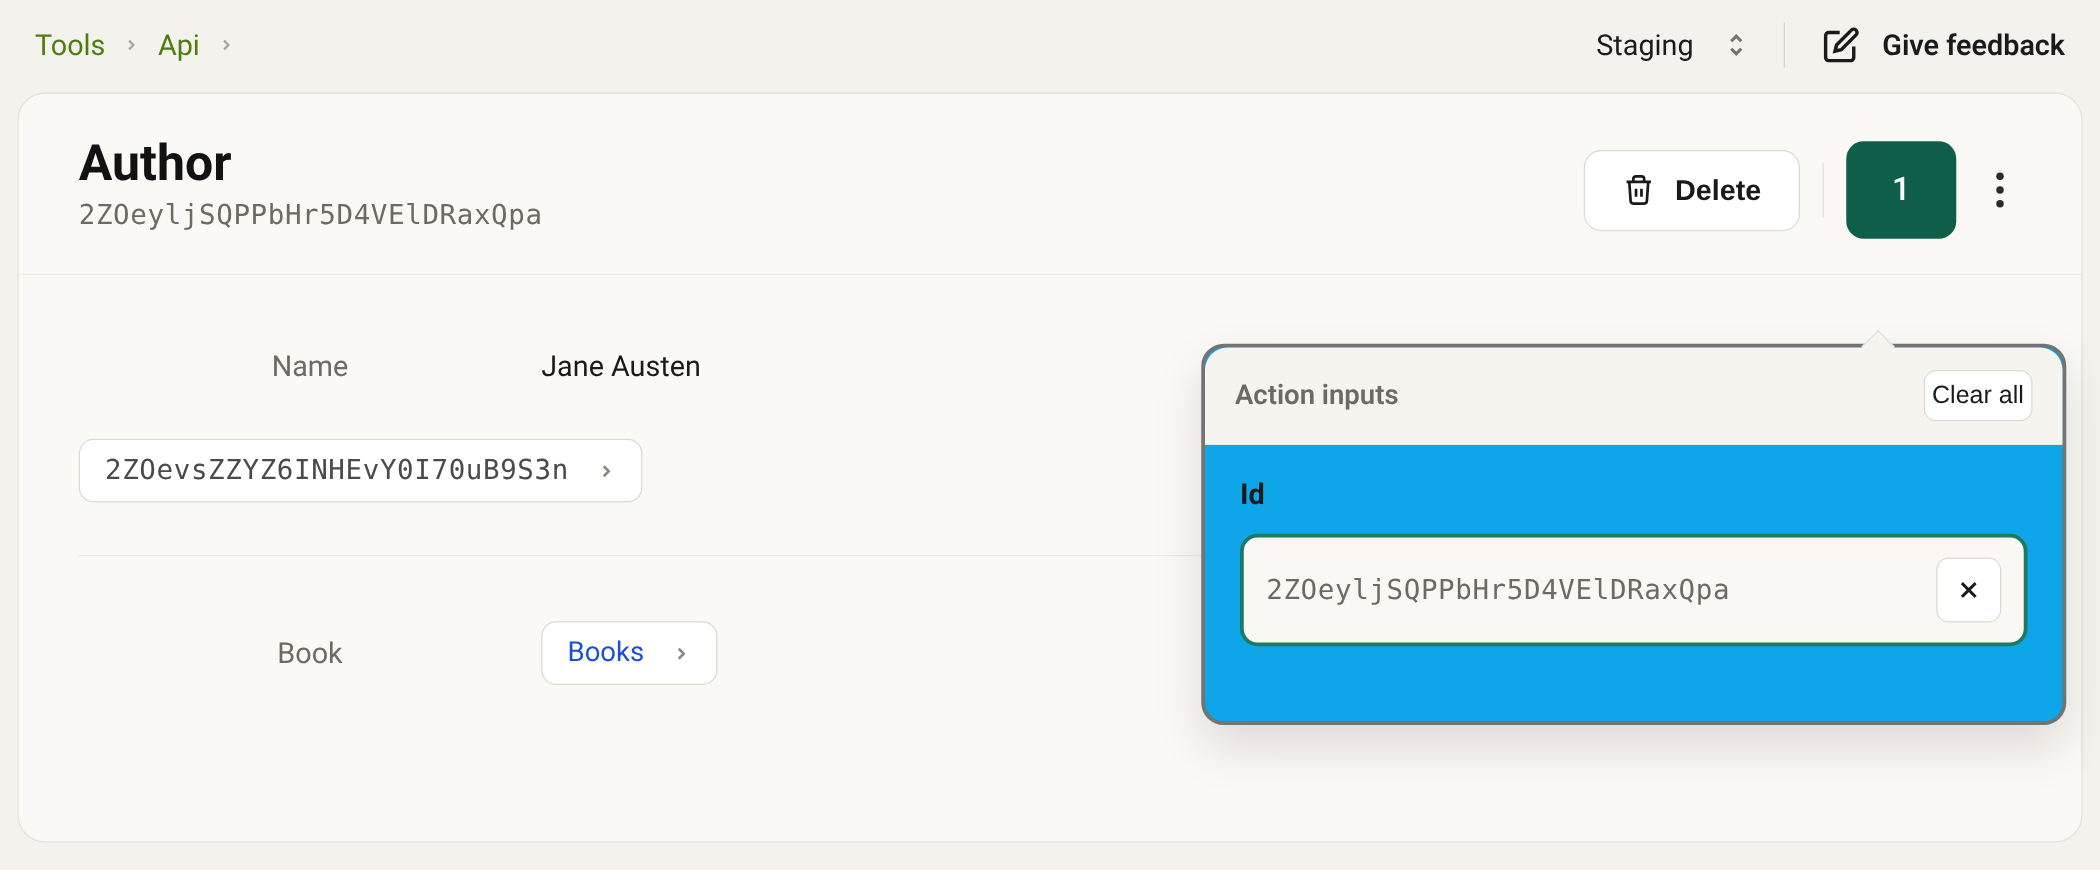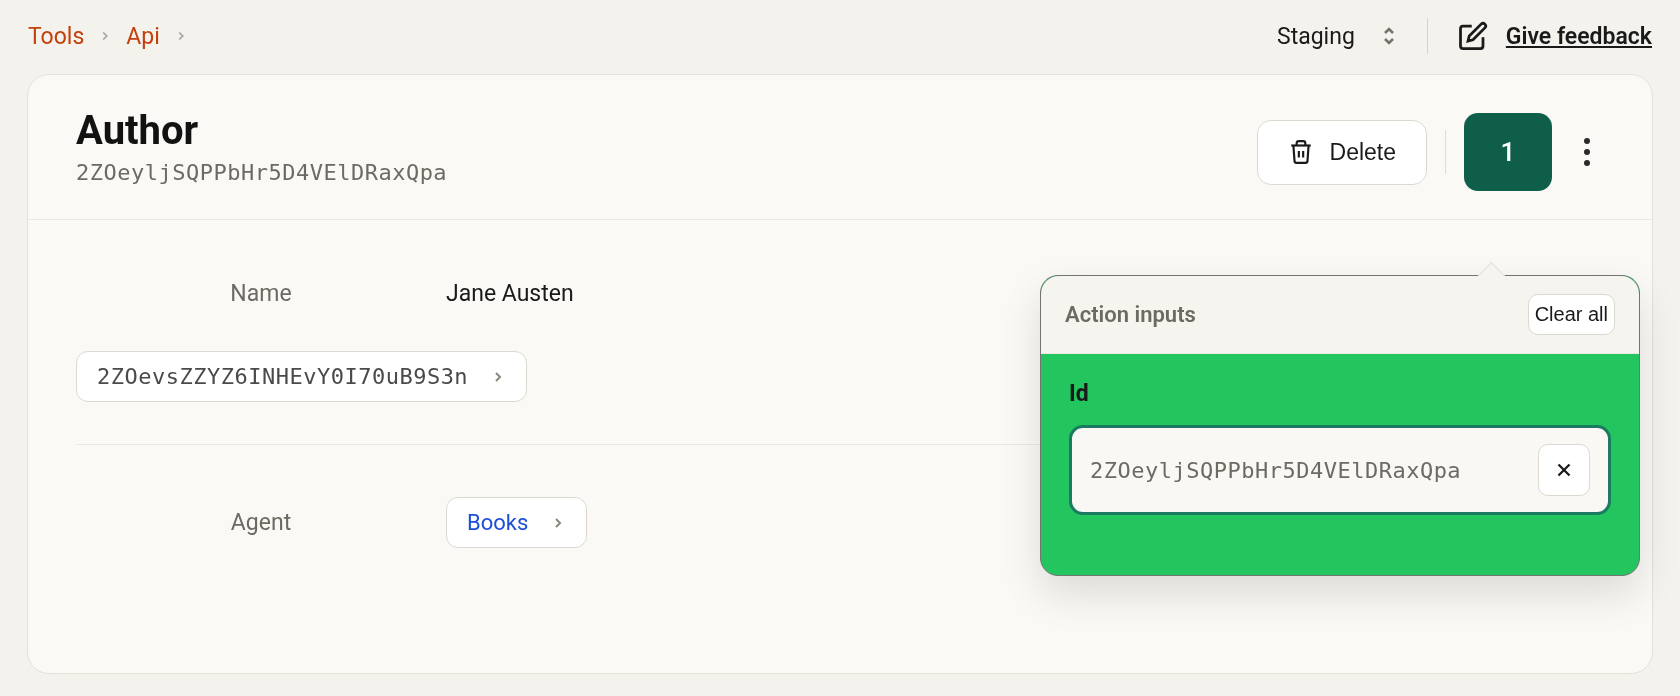--- a/index.html
+++ b/index.html
@@ -19,21 +19,21 @@
       justify-content: space-between;
       padding: 18px 28px 20px 28px;
     }
     .breadcrumb {
       display: flex;
       align-items: center;
       gap: 14px;
       font-size: 23px;
       color: #5d5b55;
     }
-    .breadcrumb-item { color: #c2410c; cursor: pointer; }
+    .breadcrumb-item { color: #4d7c0f; cursor: pointer; }
     .chevron { color: #a7a49d; display: inline-flex; align-items: center; }
 
     .topbar-right {
       display: flex;
       align-items: center;
       gap: 30px;
     }
     .env-selector {
       display: flex;
       align-items: center;
@@ -44,26 +44,25 @@
     }
     .vdiv { width: 1px; height: 36px; background: #d7d4cc; }
     .feedback {
       display: flex;
       align-items: center;
       gap: 18px;
       font-size: 23px;
       font-weight: 600;
       color: #1a1a1a;
       cursor: pointer;
-      text-decoration: underline;
     }
 
     
     .card {
-      margin: 0 27px;
+      margin: 0 14px;
       background: #faf9f6;
       border: 1px solid #e4e1d9;
       border-radius: 22px;
       padding: 0;
       position: relative;
       min-height: 600px;
     }
 
     .card-header {
       display: flex;
@@ -93,21 +92,21 @@
     }
     .btn {
       display: flex;
       align-items: center;
       gap: 16px;
       background: #fff;
       border: 1px solid #ddd9d0;
       border-radius: 14px;
       padding: 18px 30px;
       font-size: 23px;
-      font-weight: 400;
+      font-weight: 700;
       color: #1a1a1a;
       cursor: pointer;
     }
     .vdiv2 { width: 1px; height: 44px; background: #e0ddd4; }
     .badge {
       background: #0f5e4a;
       color: #fff;
       border-radius: 14px;
       width: 88px;
       height: 78px;
@@ -157,23 +156,23 @@
       cursor: pointer;
     }
     .pill.mono { font-family: ui-monospace, SFMono-Regular, Menlo, monospace; letter-spacing: 0.5px; color: #4a4a4a; }
     .hr { border: none; border-top: 1px solid #ece9e1; margin: 20px 0 30px 0; }
 
     
     .popover {
       position: absolute;
       top: 200px;
       right: 12px;
-      width: 600px;
-      background: #22c55e;
-      border: 1px solid #737373;
+      width: 692px;
+      background: #0ea5e9;
+      border: 3px solid #737373;
       border-radius: 18px;
       box-shadow: 0 18px 40px rgba(0,0,0,0.12);
       z-index: 10;
     }
     .popover::before {
       content: "";
       position: absolute;
       top: -10px;
       right: 138px;
       width: 18px;
@@ -324,21 +323,21 @@
           <svg width="16" height="16" viewBox="0 0 24 24" fill="none" stroke="#8a877e" stroke-width="3">
               <polyline points="9 18 15 12 9 6"></polyline>
             </svg>
         </span>
       </div>
     </div>
 
     <hr class="hr">
 
     <div class="row">
-      <div class="row-label">Agent</div>
+      <div class="row-label">Book</div>
       <div class="pill">
         <span>Books</span>
         <span>
           <svg width="16" height="16" viewBox="0 0 24 24" fill="none" stroke="#8a877e" stroke-width="3">
               <polyline points="9 18 15 12 9 6"></polyline>
             </svg>
         </span>
       </div>
     </div>
   </div>

